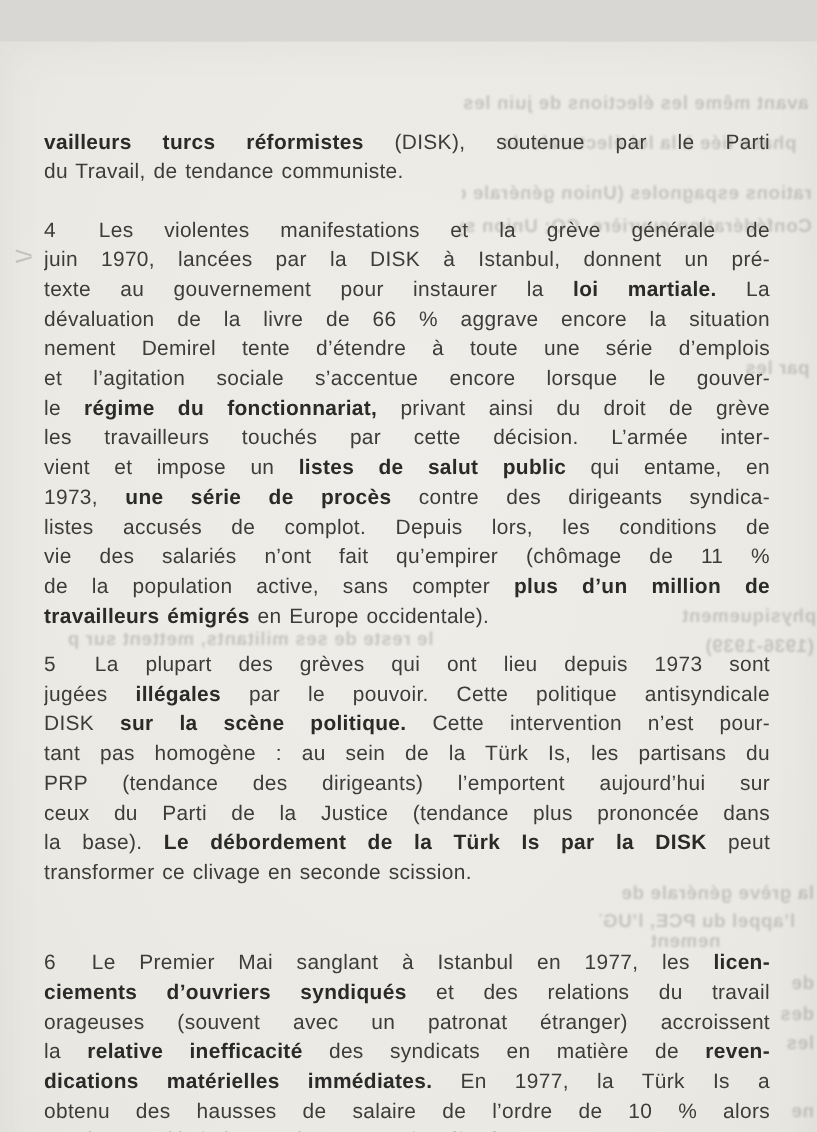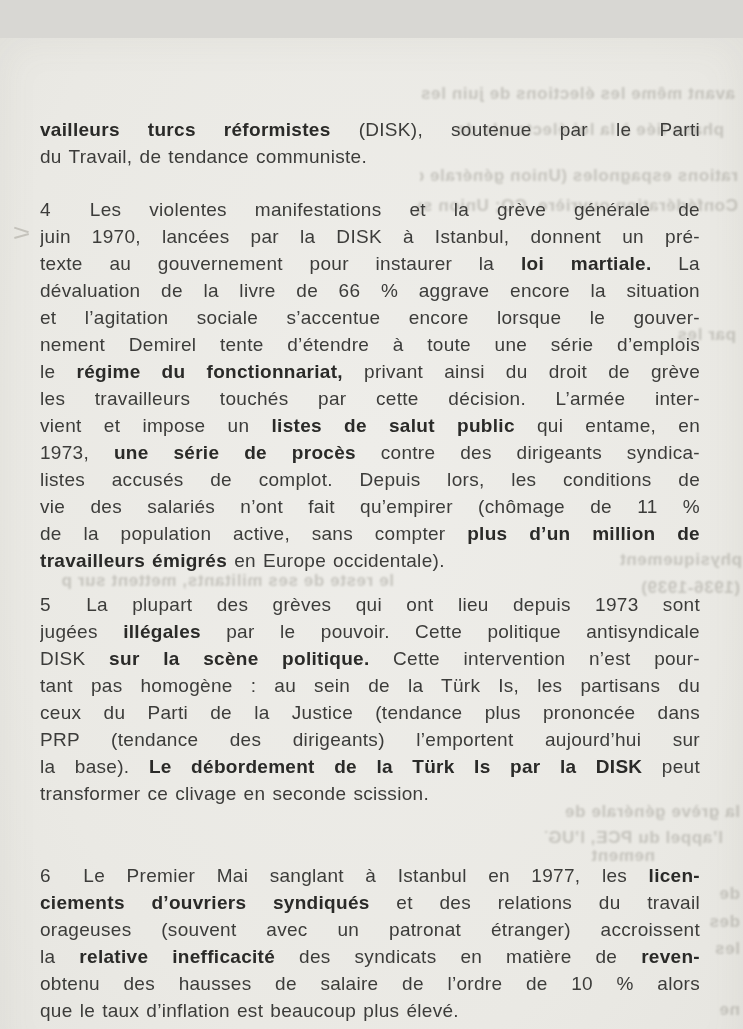--- a/index.html
+++ b/index.html
@@ -79,43 +79,44 @@
   <div class="text-column">
       <div class="para" style="top: 78px;">
         <div class="line"><span class="bold">vailleurs turcs réformistes</span><span> (DISK), soutenue par le Parti</span></div>
         <div class="line last"><span>du Travail, de tendance communiste.</span></div>
       </div>
       <div class="para" style="top: 158px;">
         <div class="line"><span class=" num">4</span> <span>Les violentes manifestations et la grève générale de</span></div>
         <div class="line"><span>juin 1970, lancées par la DISK à Istanbul, donnent un pré-</span></div>
         <div class="line"><span>texte au gouvernement pour instaurer la </span><span class="bold">loi martiale.</span><span> La</span></div>
         <div class="line"><span>dévaluation de la livre de 66 % aggrave encore la situation</span></div>
+        <div class="line"><span>nement Demirel tente d’étendre à toute une série d’emplois</span></div>
         <div class="line"><span>et l’agitation sociale s’accentue encore lorsque le gouver-</span></div>
-        <div class="line"><span>nement Demirel tente d’étendre à toute une série d’emplois</span></div>
         <div class="line"><span>le </span><span class="bold">régime du fonctionnariat,</span><span> privant ainsi du droit de grève</span></div>
         <div class="line"><span>les travailleurs touchés par cette décision. L’armée inter-</span></div>
         <div class="line"><span>vient et impose un </span><span class="bold">listes de salut public</span><span> qui entame, en</span></div>
         <div class="line"><span>1973, </span><span class="bold">une série de procès</span><span> contre des dirigeants syndica-</span></div>
         <div class="line"><span>listes accusés de complot. Depuis lors, les conditions de</span></div>
         <div class="line"><span>vie des salariés n’ont fait qu’empirer (chômage de 11 %</span></div>
         <div class="line"><span>de la population active, sans compter </span><span class="bold">plus d’un million de</span></div>
         <div class="line last"><span class="bold">travailleurs émigrés</span><span> en Europe occidentale).</span></div>
       </div>
       <div class="para" style="top: 553px;">
         <div class="line"><span class=" num">5</span> <span>La plupart des grèves qui ont lieu depuis 1973 sont</span></div>
         <div class="line"><span>jugées </span><span class="bold">illégales</span><span> par le pouvoir. Cette politique antisyndicale</span></div>
         <div class="line"><span>DISK </span><span class="bold">sur la scène politique.</span><span> Cette intervention n’est pour-</span></div>
         <div class="line"><span>tant pas homogène : au sein de la Türk Is, les partisans du</span></div>
+        <div class="line"><span>PRP (tendance des dirigeants) l’emportent aujourd’hui sur</span></div>
         <div class="line"><span>ceux du Parti de la Justice (tendance plus prononcée dans</span></div>
-        <div class="line"><span>PRP (tendance des dirigeants) l’emportent aujourd’hui sur</span></div>
         <div class="line"><span>la base). </span><span class="bold">Le débordement de la Türk Is par la DISK</span><span> peut</span></div>
         <div class="line last"><span>transformer ce clivage en seconde scission.</span></div>
       </div>
       <div class="para" style="top: 824px;">
         <div class="line"><span class=" num">6</span> <span>Le Premier Mai sanglant à Istanbul en 1977, les </span><span class="bold">licen-</span></div>
         <div class="line"><span class="bold">ciements d’ouvriers syndiqués</span><span> et des relations du travail</span></div>
         <div class="line"><span>orageuses (souvent avec un patronat étranger) accroissent</span></div>
         <div class="line"><span>la </span><span class="bold">relative inefficacité</span><span> des syndicats en matière de </span><span class="bold">reven-</span></div>
+        <div class="line"><span class="bold">dications matérielles immédiates.</span><span> En 1977, la Türk Is a</span></div>
         <div class="line"><span>obtenu des hausses de salaire de l’ordre de 10 % alors</span></div>
         <div class="line last"><span>que le taux d’inflation est beaucoup plus élevé.</span></div>
       </div>
     </div>
 </div>
 
 </body></html>

